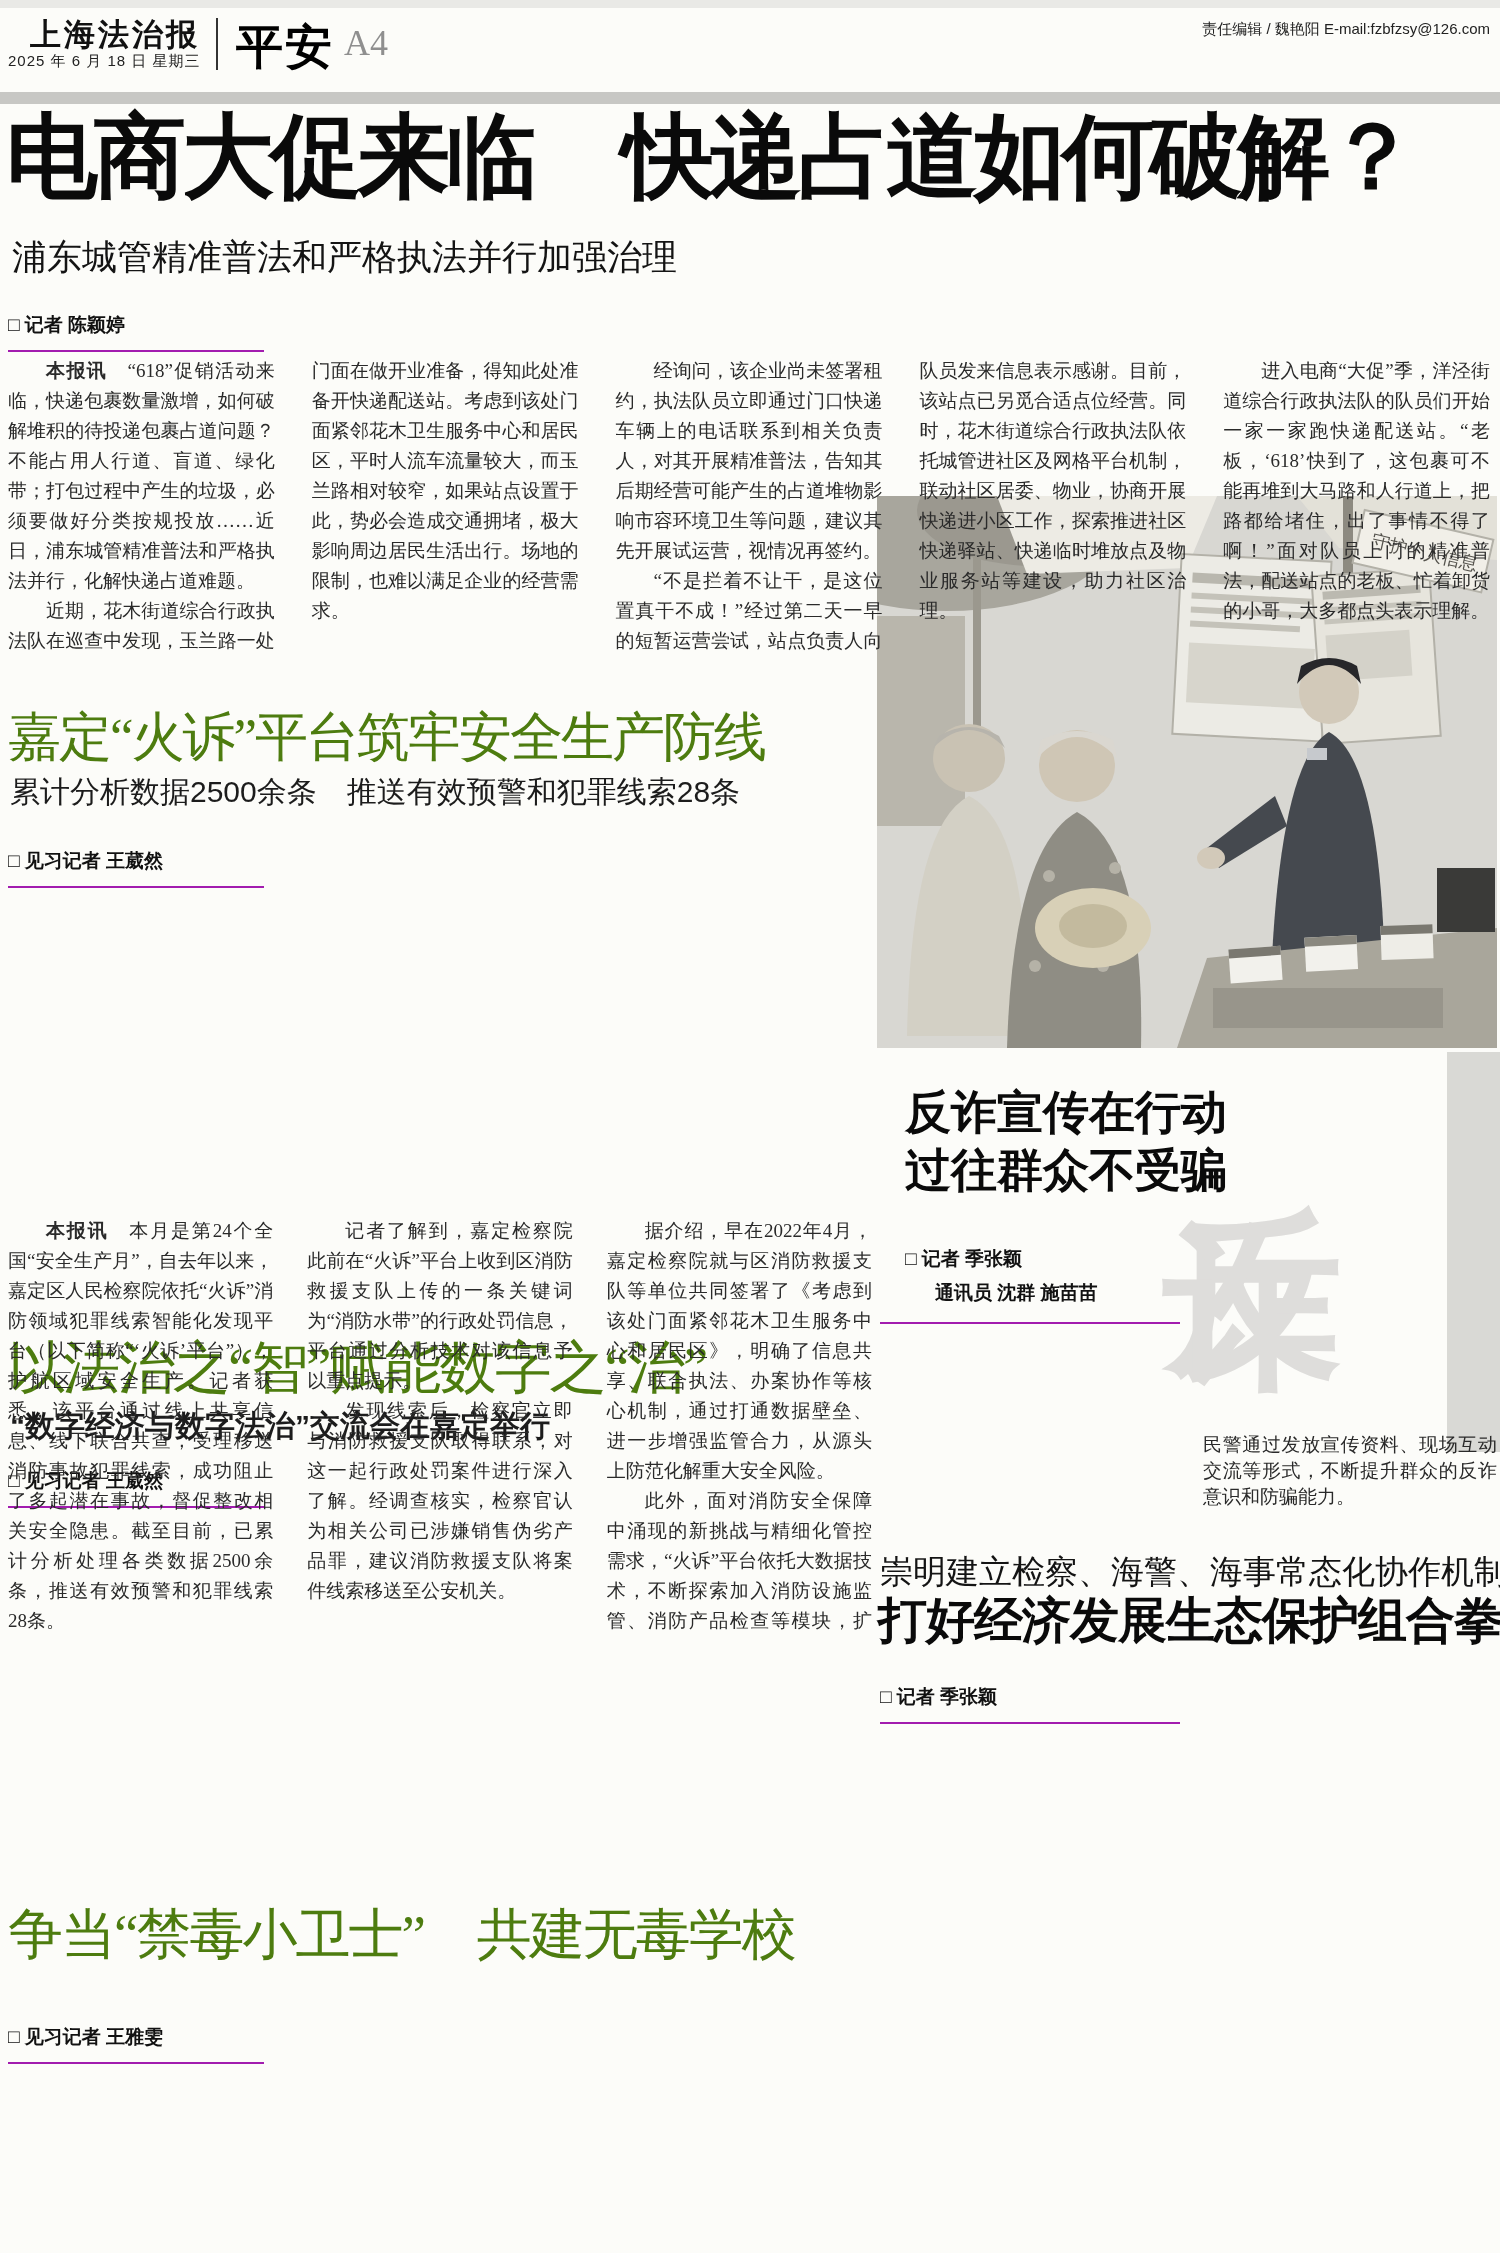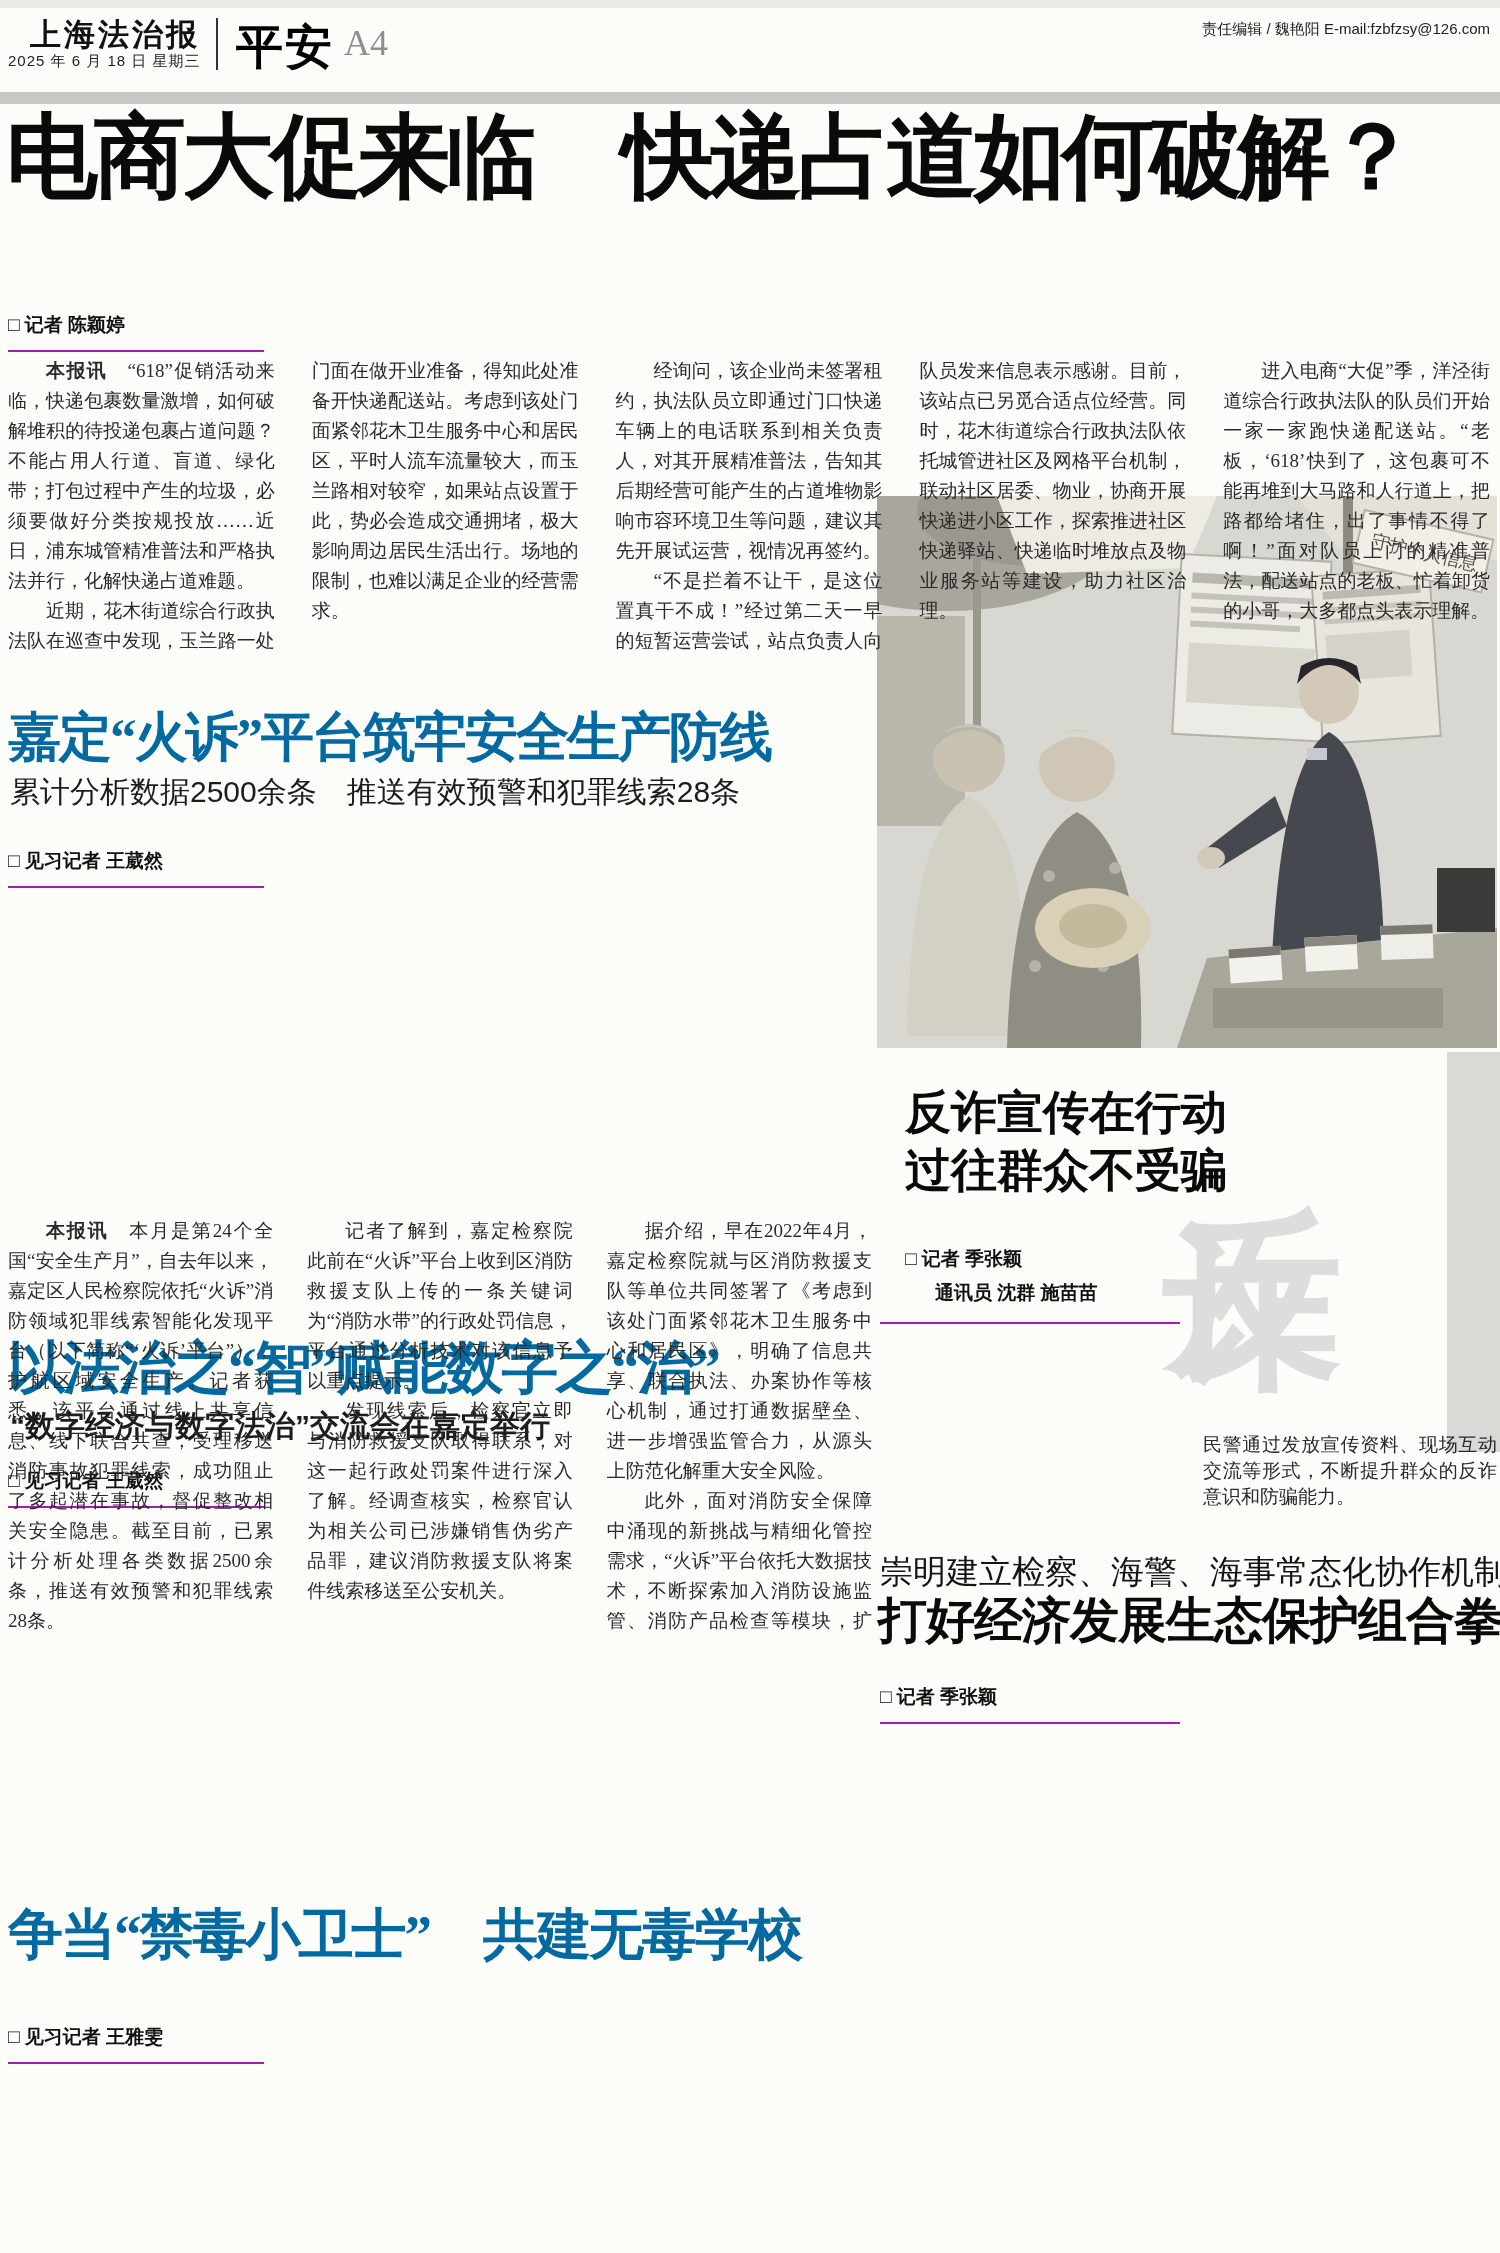--- a/index.html
+++ b/index.html
@@ -24,21 +24,21 @@
   .lead-subhead { left:12px; top:226px; font-size:35px; font-weight:500; font-family:"Liberation Sans",sans-serif; color:#141414; }
 
   .byline { font-family:"Liberation Sans",sans-serif; font-size:19px; font-weight:700; color:#111;
             padding-bottom:12px; border-bottom:2px solid #a21caf; }
 
   .body-text { font-size:19px; line-height:30px; color:#2a2a2a; text-align:justify; overflow:hidden; }
   .body-text p { margin:0; text-indent:2em; }
   .cols-5 { column-count:5; column-gap:37px; column-fill:auto; }
   .cols-3 { column-count:3; column-gap:34px; column-fill:auto; }
 
-  .h2-style { font-weight:700; color:#0369a1; white-space:nowrap; }
+  .h2-style { font-weight:400; color:#4d7c0f; white-space:nowrap; }
   .fire-headline { left:8px; top:694px; font-size:53px; letter-spacing:-2px; }
   .fire-subhead  { left:10px; top:764px; font-size:30px; font-weight:500; font-family:"Liberation Sans",sans-serif; }
   .fire-byline   { left:8px; top:840px; width:256px; }
   .fire-body     { left:8px; top:886px; width:864px; height:420px; }
 
   .digital-headline { left:8px; top:1322px; font-size:57px; letter-spacing:-2px; }
   .digital-subhead  { left:10px; top:1398px; font-size:30px; font-weight:700; font-family:"Liberation Sans",sans-serif; }
   .digital-byline   { left:8px; top:1460px; width:256px; }
   .digital-body     { left:8px; top:1506px; width:864px; height:332px; }
 
@@ -69,20 +69,21 @@
 
   <div class="abs logo">上海法治报</div>
   <div class="abs dateline">2025 年 6 月 18 日  星期三</div>
   <div class="abs hdr-vline"></div>
   <div class="abs section-title">平安</div>
   <div class="abs page-no">A4</div>
   <div class="abs editor-line">责任编辑 / 魏艳阳  E-mail:fzbfzsy@126.com</div>
   <div class="abs stripe" style="background:#c7c7c4;"></div>
 
   <div class="abs lead-headline">电商大促来临　快递占道如何破解？</div>
+  <div class="abs lead-subhead">浦东城管精准普法和严格执法并行加强治理</div>
   <div class="abs byline" style="left:8px; top:304px; width:256px;">□ 记者 陈颖婷</div>
   <div class="abs body-text cols-5" style="left:8px; top:348px; width:1482px; height:322px;">
       <p><b>本报讯</b>　“618”促销活动来临，快递包裹数量激增，如何破解堆积的待投递包裹占道问题？不能占用人行道、盲道、绿化带；打包过程中产生的垃圾，必须要做好分类按规投放……近日，浦东城管精准普法和严格执法并行，化解快递占道难题。</p>
       <p>近期，花木街道综合行政执法队在巡查中发现，玉兰路一处门面在做开业准备，得知此处准备开快递配送站。考虑到该处门面紧邻花木卫生服务中心和居民区，平时人流车流量较大，而玉兰路相对较窄，如果站点设置于此，势必会造成交通拥堵，极大影响周边居民生活出行。场地的限制，也难以满足企业的经营需求。</p>
       <p>经询问，该企业尚未签署租约，执法队员立即通过门口快递车辆上的电话联系到相关负责人，对其开展精准普法，告知其后期经营可能产生的占道堆物影响市容环境卫生等问题，建议其先开展试运营，视情况再签约。</p>
       <p>“不是拦着不让干，是这位置真干不成！”经过第二天一早的短暂运营尝试，站点负责人向队员发来信息表示感谢。目前，该站点已另觅合适点位经营。同时，花木街道综合行政执法队依托城管进社区及网格平台机制，联动社区居委、物业，协商开展快递进小区工作，探索推进社区快递驿站、快递临时堆放点及物业服务站等建设，助力社区治理。</p>
       <p>进入电商“大促”季，洋泾街道综合行政执法队的队员们开始一家一家跑快递配送站。“老板，‘618’快到了，这包裹可不能再堆到大马路和人行道上，把路都给堵住，出了事情不得了啊！”面对队员上门的精准普法，配送站点的老板、忙着卸货的小哥，大多都点头表示理解。</p>
     </div>
 
   <div class="abs h2-style fire-headline">嘉定“火诉”平台筑牢安全生产防线</div>

